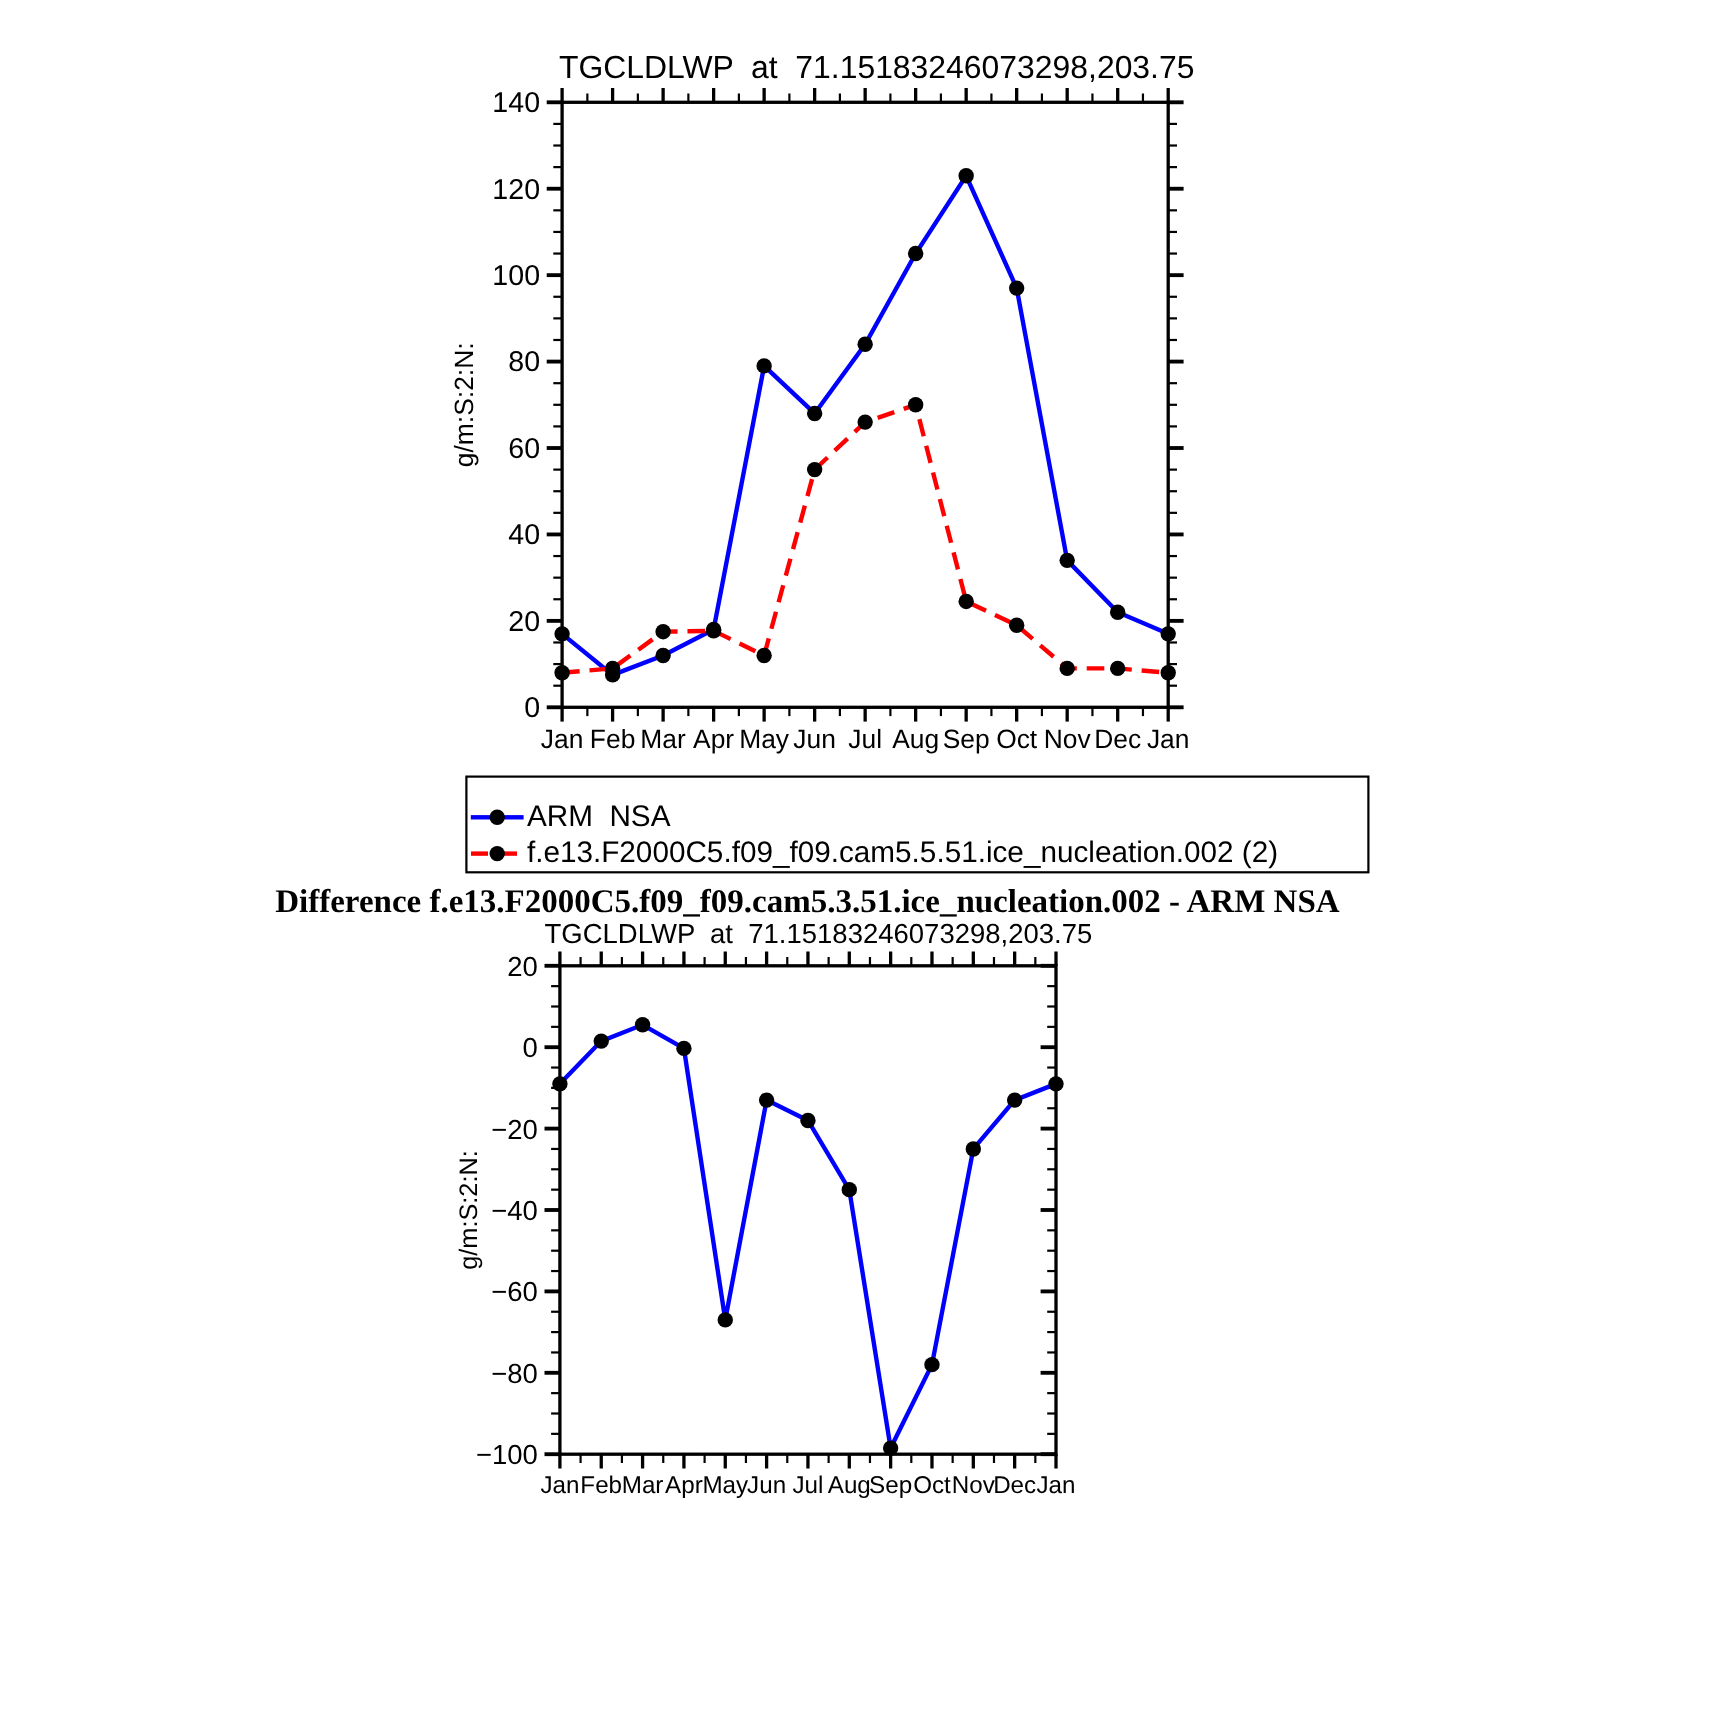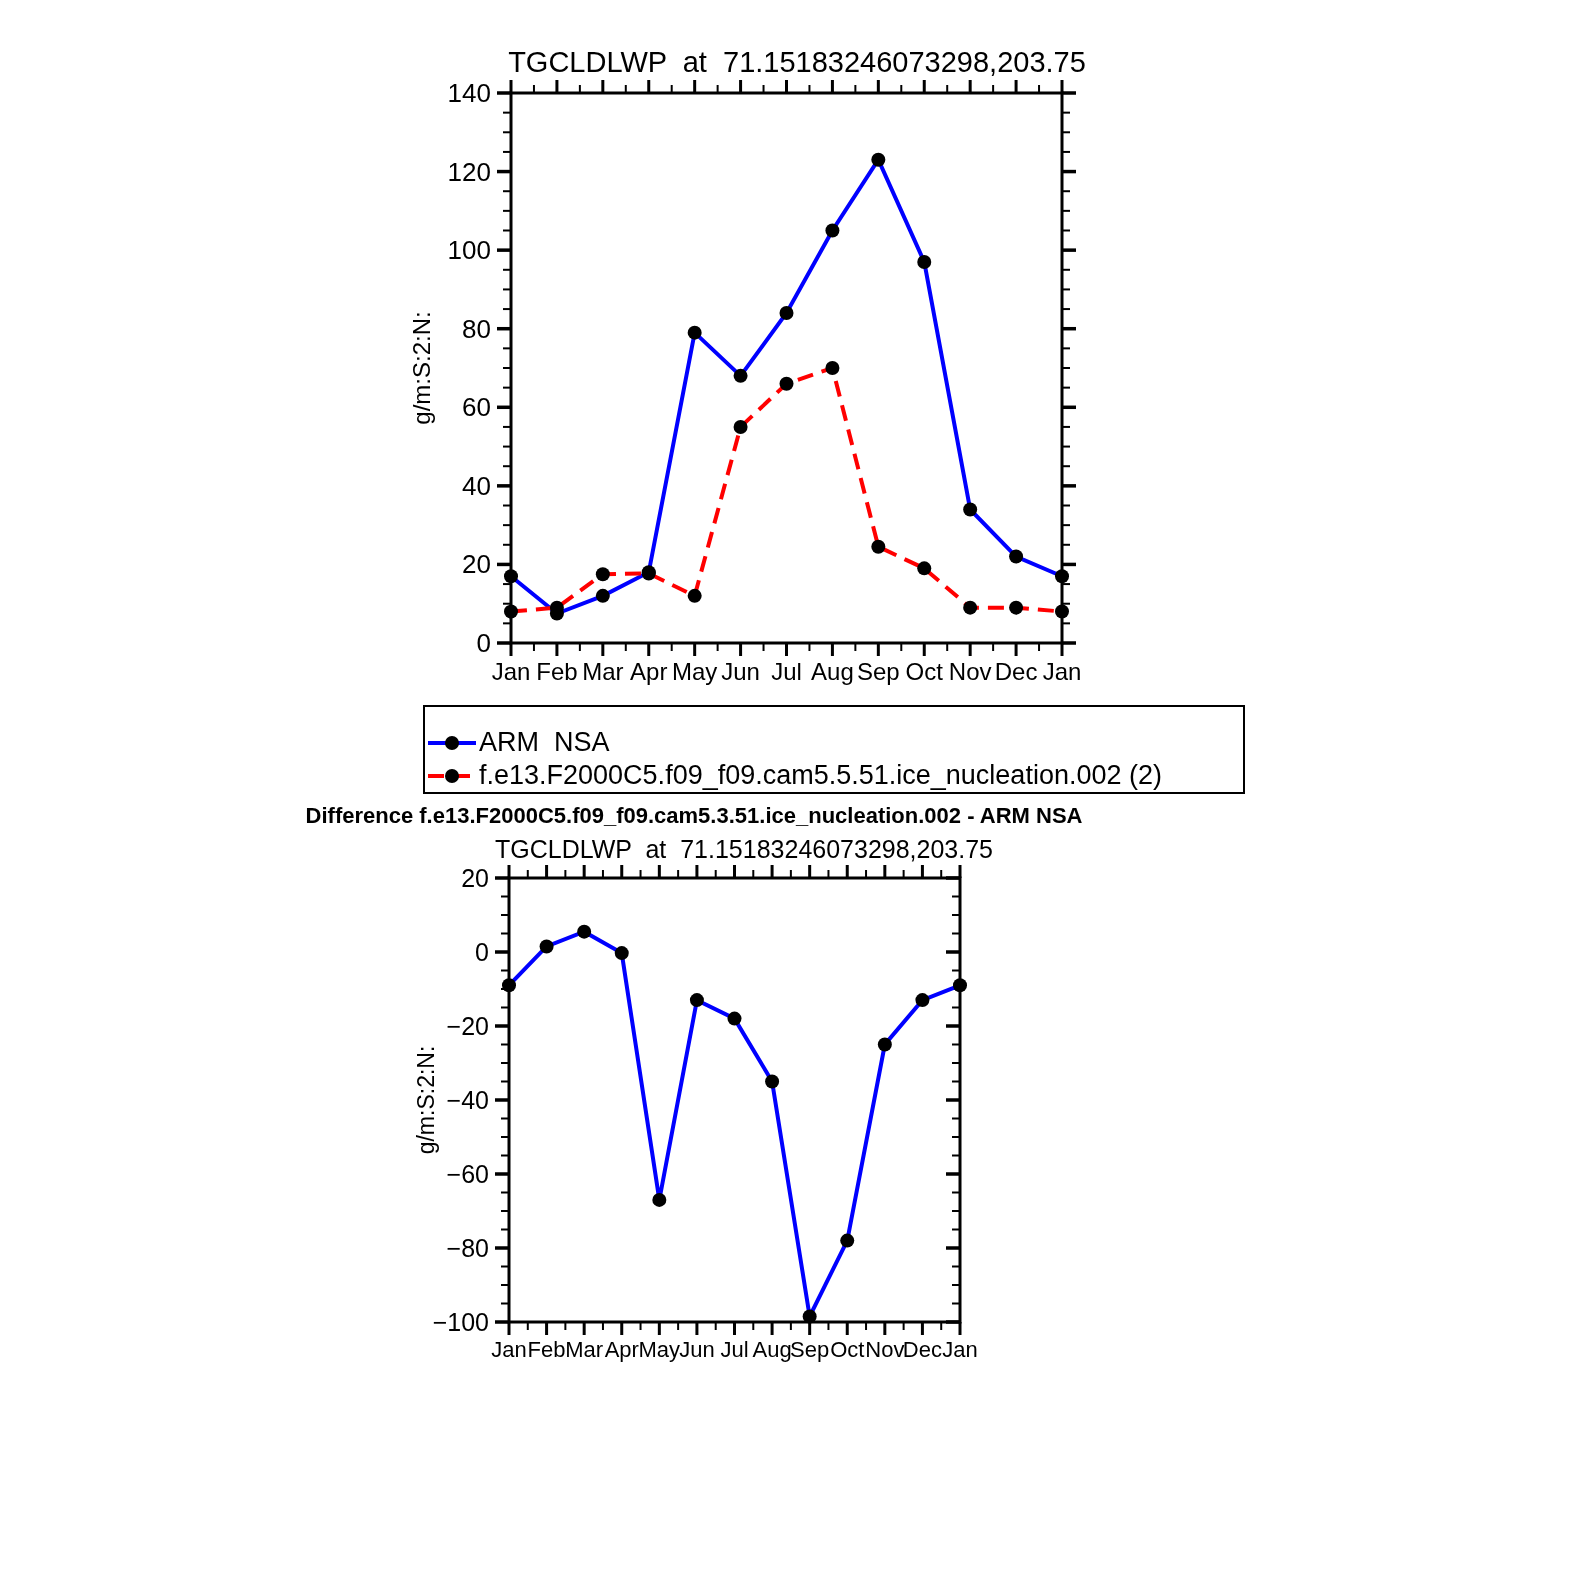--- a/index.html
+++ b/index.html
@@ -3,21 +3,21 @@
 <meta charset="utf-8">
 <style>
   html,body{margin:0;padding:0;background:#ffffff;}
   .canvas{position:relative;width:1574px;height:1574px;background:#ffffff;overflow:hidden;
           font-family:"Liberation Sans",sans-serif;color:#000;}
   svg{position:absolute;left:0;top:0;}
   svg text{font-family:"Liberation Sans",sans-serif;fill:#000;}
   .ttl{position:absolute;transform:translateX(-50%);white-space:pre;}
   #mt {left:790px;top:4px;  font-size:27px;font-weight:bold;}
   #st0{left:797px;top:46px; font-size:29px;font-weight:normal;}
-  #dt {left:694px;top:803px;font-size:22px;font-weight:bold;}
+  #dt {left:734px;top:803px;font-size:30px;font-weight:bold;font-family:Liberation Serif, serif;}
   #st1{left:744px;top:835px;font-size:25px;font-weight:normal;}
   .legend{position:absolute;left:382px;top:705px;width:818px;height:66px;
           border:2px solid #000;padding-top:19px;background:#fff;margin-left:41px;}
   .lrow{height:33px;display:flex;align-items:center;}
   .lswatch{width:48px;height:4px;margin-left:3px;position:relative;flex:none;}
   .ldot{position:absolute;left:17px;top:-5px;width:14px;height:14px;border-radius:50%;background:#000;}
   .llabel{margin-left:3px;font-size:27px;white-space:pre;line-height:1;}
 </style>
 </head>
 <body>

